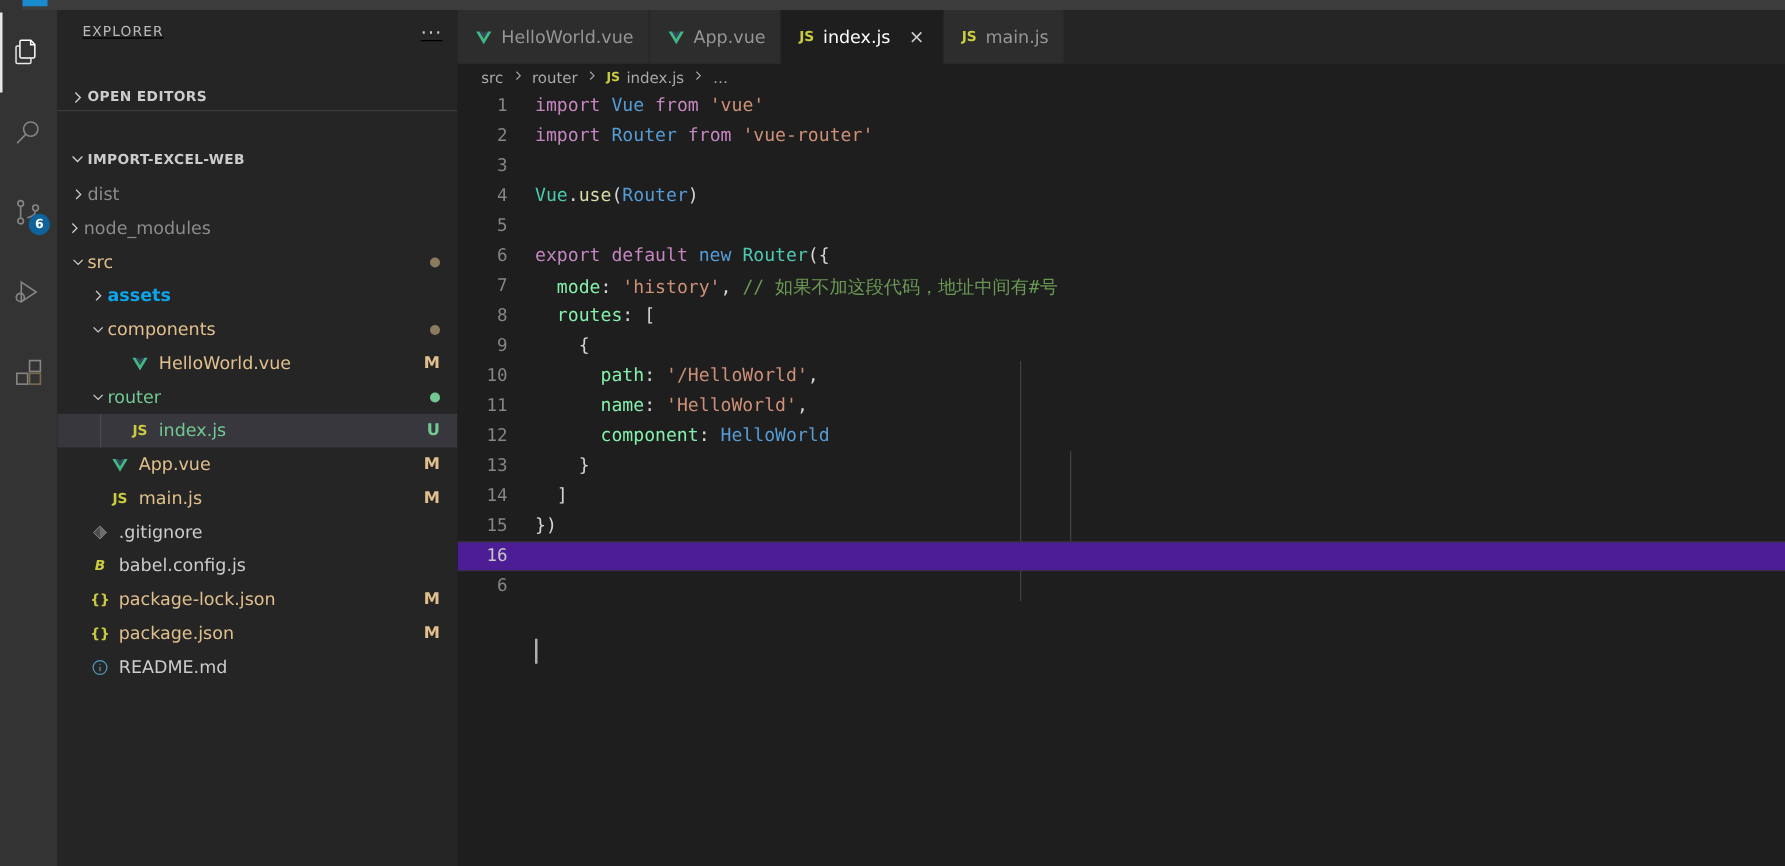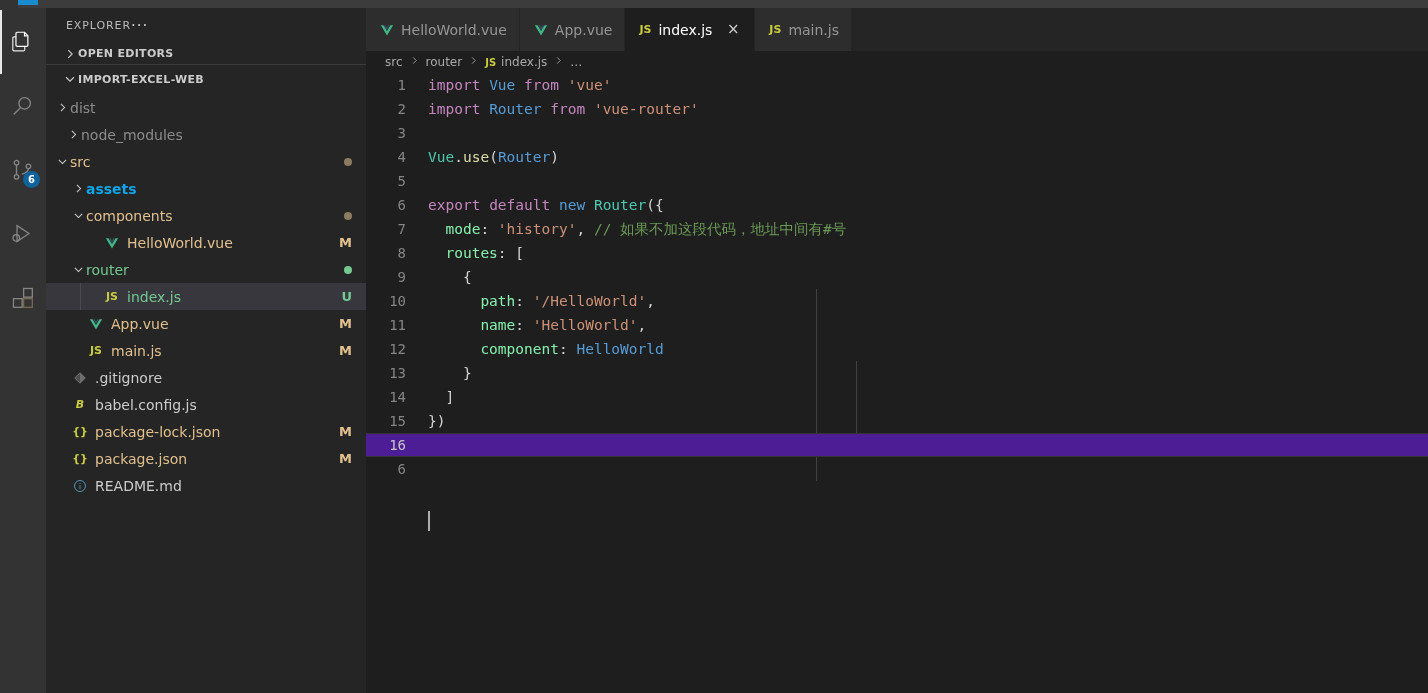--- a/index.html
+++ b/index.html
@@ -46,32 +46,33 @@
     width: 17px; height: 17px; font-size: 10px; line-height: 17px; text-align: center;
     font-family: "DejaVu Sans", "Liberation Sans", sans-serif; font-weight: 600;
   }
 
   
   .sidebar {
     width: 320px; flex: 0 0 320px; background: #252526;
     display: flex; flex-direction: column; position: relative;
   }
   .sidebar-title {
-    height: 35px; display: flex; align-items: center; 
+    height: 35px; display: flex; align-items: center; justify-content: space-between;
     padding: 0 12px 0 20px;
+    text-decoration: underline;
   }
   .sidebar-title .txt {
     font-size: 11px; letter-spacing: .9px; color: #bbbbbb; text-transform: uppercase;
   }
   .sidebar-title .dots {
     color: #cccccc; font-size: 15px; letter-spacing: 1px; line-height: 10px; cursor: pointer;
   }
   .section-header {
-    height: 22px; display: flex; align-items: center; padding-left: 16px;
-    font-size: 11px; font-weight: bold; color: #cccccc; letter-spacing: .3px; cursor: pointer;
+    height: 22px; display: flex; align-items: center; padding-left: 8px;
+    font-size: 11px; font-weight: bold; color: #cccccc; letter-spacing: .3px; cursor: pointer; margin-top: 24px;
   }
   .section-header.bordered { border-bottom: 1px solid #3c3c3c; }
   .twisty { width: 16px; height: 16px; display: inline-flex; align-items: center; justify-content: center;
             color: #cccccc; flex: 0 0 16px; }
   .tree { padding-top: 1px; }
   .row {
     height: 27px; display: flex; align-items: center; position: relative;
     font-size: 14px; color: #cccccc; cursor: pointer; padding-right: 14px;
   }
   .row.selected { background: #37373d; }
@@ -233,21 +234,21 @@
 
       <div class="tree" id="file-tree">
           <div class="row" style="padding-left: 8px;">
             <span class="twisty">
               <svg width="13" height="13" viewBox="0 0 16 16" fill="none" stroke="#cccccc" stroke-width="1.3">
                 <path d="M6 3.5L10.5 8 6 12.5"></path>
               </svg>
             </span>
             <span class="label" style="color:#8c8c8c;">dist</span>
           </div>
-          <div class="row" style="padding-left: 19px;">
+          <div class="row" style="padding-left: 5px;">
             <span class="twisty">
               <svg width="13" height="13" viewBox="0 0 16 16" fill="none" stroke="#cccccc" stroke-width="1.3">
                 <path d="M6 3.5L10.5 8 6 12.5"></path>
               </svg>
             </span>
             <span class="label" style="color:#8c8c8c;">node_modules</span>
           </div>
           <div class="row" style="padding-left: 8px;">
             <span class="twisty">
               <svg width="13" height="13" viewBox="0 0 16 16" fill="none" stroke="#cccccc" stroke-width="1.3">

